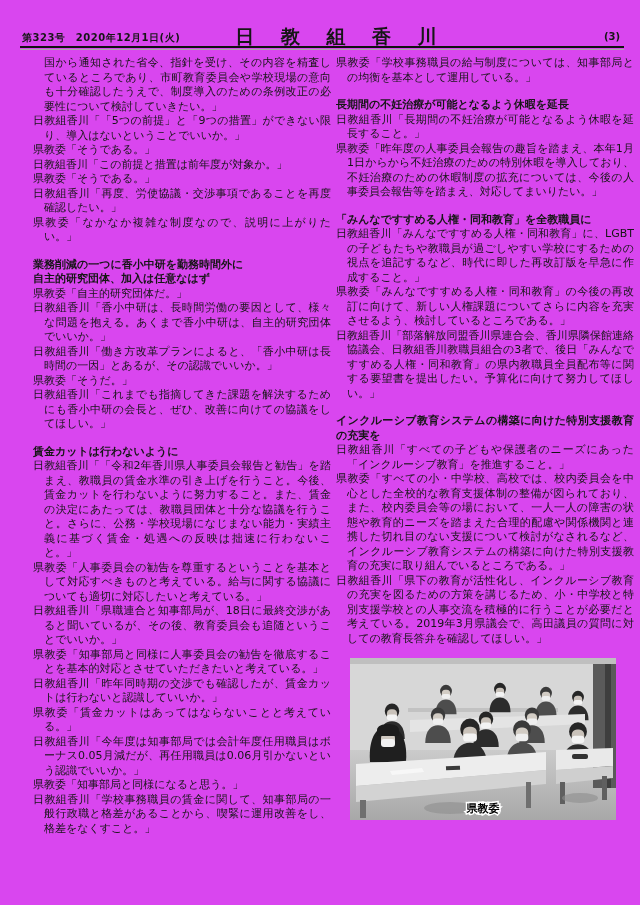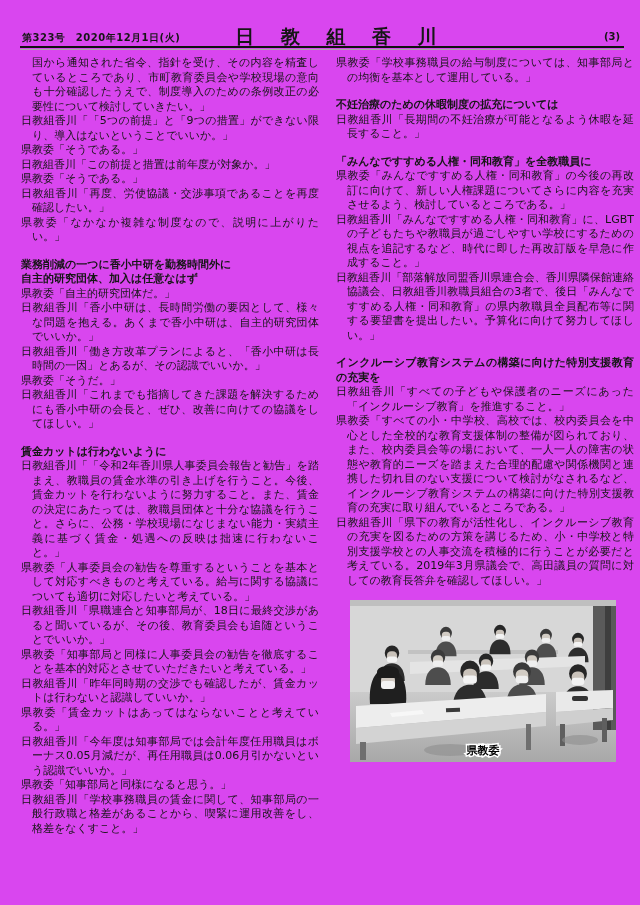--- a/index.html
+++ b/index.html
@@ -10,21 +10,21 @@
   }
   .masthead-issue{position:absolute;top:31px;left:22px;font-size:10px;font-weight:bold;letter-spacing:.5px;}
   .masthead-title{position:absolute;top:24px;left:0;width:100%;text-align:center;font-size:19px;font-weight:bold;letter-spacing:10px;text-indent:10px;margin-left:16px;}
   .masthead-page{position:absolute;top:31px;right:20px;font-size:10px;font-weight:bold;}
   .masthead-rule{position:absolute;top:46px;left:20px;right:16px;height:2px;background:#111;}
   .masthead-rule2{position:absolute;top:49px;left:20px;right:16px;height:1px;background:#aaa;}
   .col{
     position:absolute;top:56px;width:298px;font-size:11px;line-height:14.5px;
     text-align:justify;overflow:hidden;
   }
-  .col-left{left:21px;height:820px;}
+  .col-left{left:33px;height:820px;}
   .col-right{left:336px;height:840px;}
   .para,.cont{margin:0;padding-left:11px;}
   .para{text-indent:-11px;}
   .cont{text-indent:0;}
   .head{margin:13px 0 0 0;padding:0;font-weight:bold;font-size:11px;}
   .head.tight{margin-top:0;}
   .photo-wrap{margin:12px 16px 0 14px;width:266px;height:162px;position:relative;}
   .photo-wrap svg{display:block;}
 </style>
 </head>
@@ -60,25 +60,26 @@
     <p class="para">県教委「知事部局と同様に人事委員会の勧告を徹底することを基本的対応とさせていただきたいと考えている。」</p>
     <p class="para">日教組香川「昨年同時期の交渉でも確認したが、賃金カットは行わないと認識していいか。」</p>
     <p class="para">県教委「賃金カットはあってはならないことと考えている。」</p>
     <p class="para">日教組香川「今年度は知事部局では会計年度任用職員はボーナス0.05月減だが、再任用職員は0.06月引かないという認識でいいか。」</p>
     <p class="para">県教委「知事部局と同様になると思う。」</p>
     <p class="para">日教組香川「学校事務職員の賃金に関して、知事部局の一般行政職と格差があることから、喫緊に運用改善をし、格差をなくすこと。」</p>
   </div>
 
   <div class="col col-right">
     <p class="para">県教委「学校事務職員の給与制度については、知事部局との均衡を基本として運用している。」</p>
-    <h3 class="head">不妊治療のための休暇制度の拡充については</h3>
+    <h3 class="head">長期間の不妊治療が可能となるよう休暇を延長</h3>
     <p class="para">日教組香川「長期間の不妊治療が可能となるよう休暇を延長すること。」</p>
+    <p class="para">県教委「昨年度の人事委員会報告の趣旨を踏まえ、本年1月1日からから不妊治療のための特別休暇を導入しており、不妊治療のための休暇制度の拡充については、今後の人事委員会報告等を踏まえ、対応してまいりたい。」</p>
     <h3 class="head">「みんなですすめる人権・同和教育」を全教職員に</h3>
+    <p class="para">日教組香川「みんなですすめる人権・同和教育」に、LGBTの子どもたちや教職員が過ごしやすい学校にするための視点を追記するなど、時代に即した再改訂版を早急に作成すること。」</p>
     <p class="para">県教委「みんなですすめる人権・同和教育」の今後の再改訂に向けて、新しい人権課題についてさらに内容を充実させるよう、検討しているところである。」</p>
-    <p class="para">日教組香川「みんなですすめる人権・同和教育」に、LGBTの子どもたちや教職員が過ごしやすい学校にするための視点を追記するなど、時代に即した再改訂版を早急に作成すること。」</p>
     <p class="para">日教組香川「部落解放同盟香川県連合会、香川県隣保館連絡協議会、日教組香川教職員組合の3者で、後日「みんなですすめる人権・同和教育」の県内教職員全員配布等に関する要望書を提出したい。予算化に向けて努力してほしい。」</p>
     <h3 class="head">インクルーシブ教育システムの構築に向けた特別支援教育の充実を</h3>
     <p class="para">日教組香川「すべての子どもや保護者のニーズにあった「インクルーシブ教育」を推進すること。」</p>
     <p class="para">県教委「すべての小・中学校、高校では、校内委員会を中心とした全校的な教育支援体制の整備が図られており、また、校内委員会等の場において、一人一人の障害の状態や教育的ニーズを踏まえた合理的配慮や関係機関と連携した切れ目のない支援について検討がなされるなど、インクルーシブ教育システムの構築に向けた特別支援教育の充実に取り組んでいるところである。」</p>
     <p class="para">日教組香川「県下の教育が活性化し、インクルーシブ教育の充実を図るための方策を講じるため、小・中学校と特別支援学校との人事交流を積極的に行うことが必要だと考えている。2019年3月県議会で、高田議員の質問に対しての教育長答弁を確認してほしい。」</p>
 
     <div class="photo-wrap">
       <svg viewBox="0 0 266 162" width="266" height="162">
         <defs>
           <linearGradient id="floorG" x1="0" y1="0" x2="0" y2="1">

